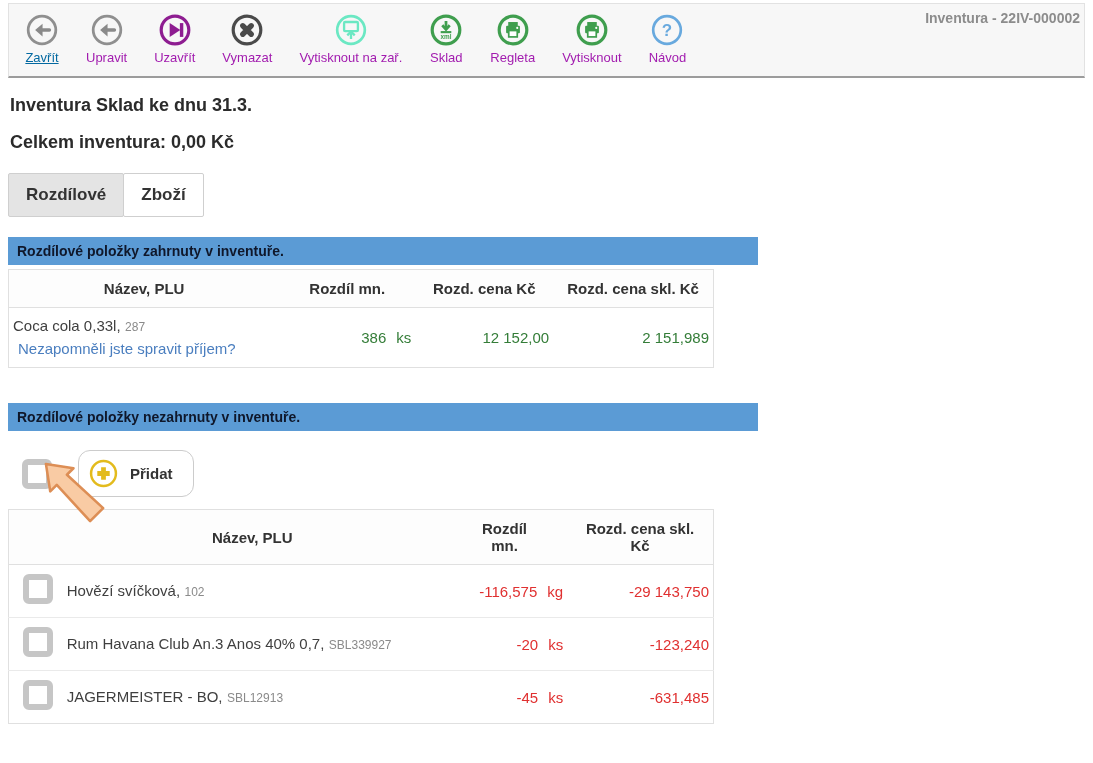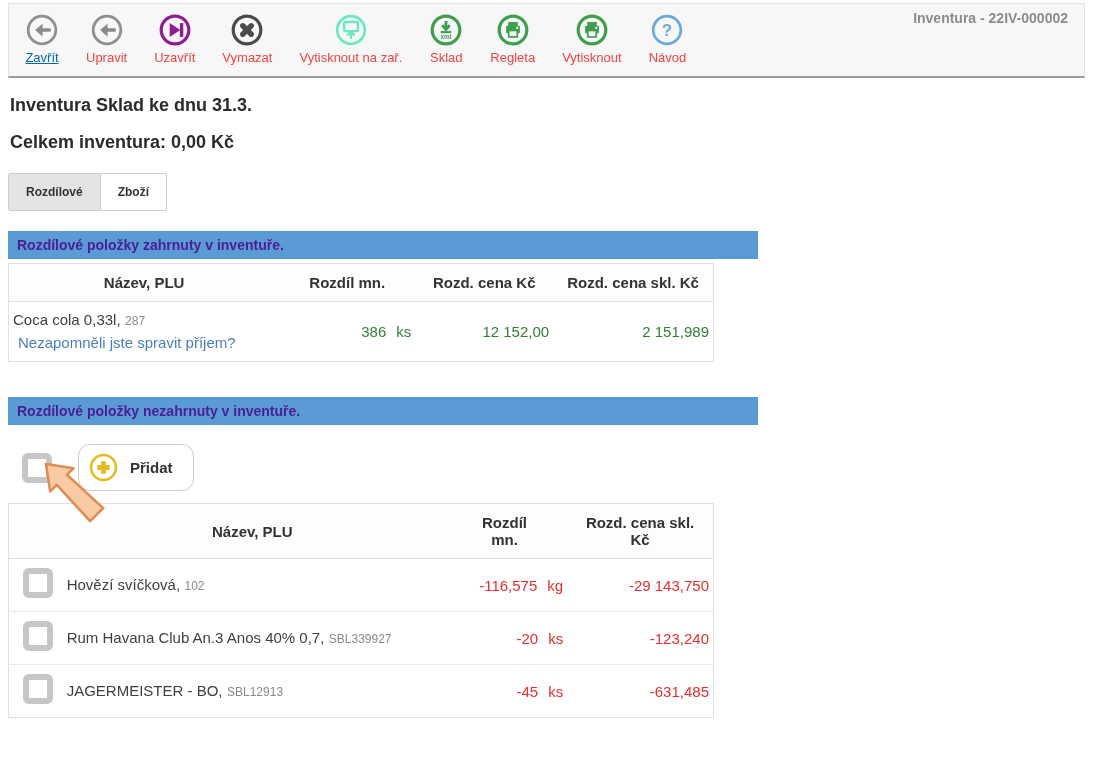--- a/index.html
+++ b/index.html
@@ -6,39 +6,39 @@
   html, body { width: 1093px; height: 763px; background: #fff; overflow: hidden;
     font-family: "Liberation Sans", sans-serif; color: #333; }
 
   
   .toolbar { position: relative; margin: 3px 8px 0 8px; height: 75px;
     background: #f7f7f7; border: 1px solid #e2e2e2; border-bottom: 2px solid #9c9c9c;
     display: flex; align-items: flex-start; padding: 9px 0 0 16px; }
   .tool-btn { display: flex; flex-direction: column; align-items: center;
     margin-right: 27px; cursor: pointer; background: none; border: none; }
   .tool-btn .ticon { width: 34px; height: 34px; display: block; }
-  .tool-btn .tlabel { font-size: 13px; color: #ef4444; margin-top: 3px; white-space: nowrap; }
+  .tool-btn .tlabel { font-size: 13px; color: #a21caf; margin-top: 3px; white-space: nowrap; }
   .tool-btn .tlabel.underline { text-decoration: underline; color: #0369a1; }
-  .doc-ref { position: absolute; top: 6px; right: 16px; font-size: 14px;
+  .doc-ref { position: absolute; top: 6px; right: 4px; font-size: 14px;
     font-weight: bold; color: #8c8c8c; }
 
   
   .page-title { font-size: 18px; font-weight: bold; color: #2b2b2b; margin: 17px 0 0 10px; }
   .page-total { font-size: 18px; font-weight: bold; color: #2b2b2b; margin: 16px 0 0 10px; }
 
   
   .tabs { display: flex; margin: 20px 0 0 8px; }
-  .tab { padding: 11px 17px; font-size: 12px; font-weight: bold; color: #333;
+  .tab { padding: 11px 17px; font-size: 17px; font-weight: bold; color: #333;
     border: 1px solid #cfcfcf; background: #fff; cursor: pointer; border-radius: 2px; }
   .tab.active { background: #e4e4e4; }
   .tab + .tab { margin-left: -1px; }
 
   
   .section { width: 750px; margin-left: 8px; }
-  .section-header { background: #5b9bd5; color: #4c1d95; font-weight: bold;
+  .section-header { background: #5b9bd5; color: #0f172a; font-weight: bold;
     font-size: 14px; padding: 6px 9px; }
   .sec1 { margin-top: 20px; }
   .sec2 { margin-top: 35px; }
   table { border-collapse: collapse; width: 706px; margin-top: 4px; background: #fff;
     border: 1px solid #e0e0e0; }
   th { font-size: 15px; font-weight: bold; color: #333; text-align: center;
     padding: 10px 4px; background: #fdfdfd; border-bottom: 1px solid #e0e0e0; }
   td { padding: 9px 4px; border-top: 1px solid #eaeaea; vertical-align: middle; }
   td.num { text-align: right; font-size: 15px; white-space: nowrap; }
   .pos { color: #347d38; }

